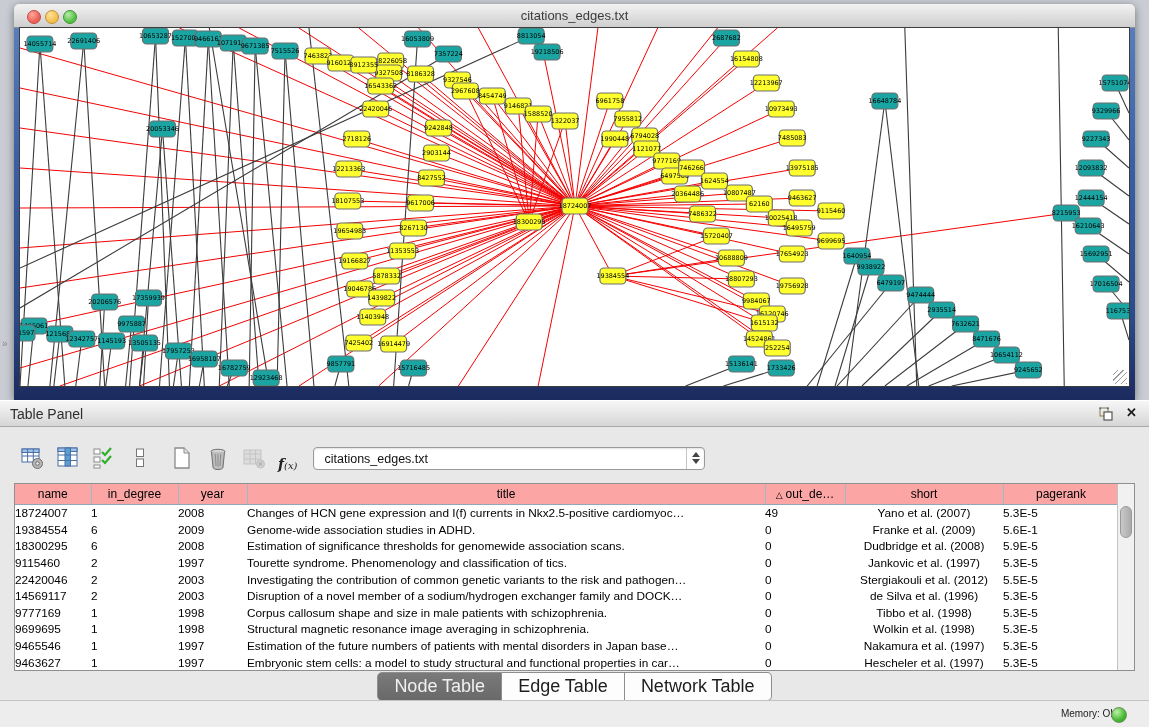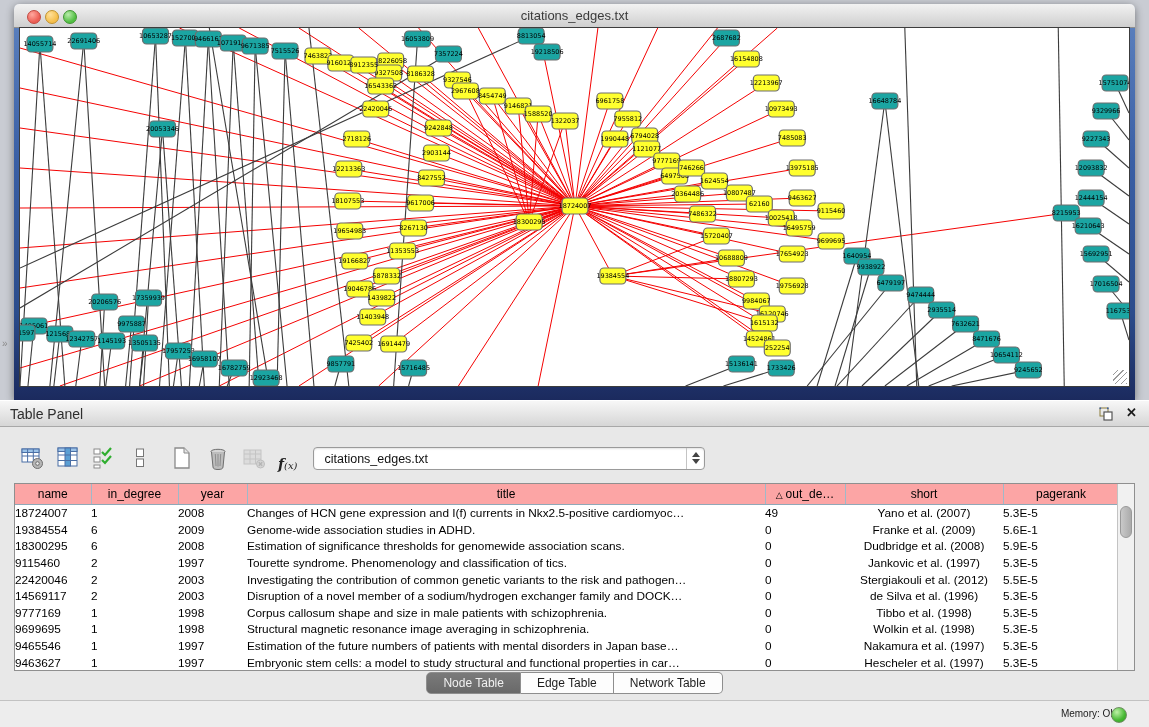--- a/index.html
+++ b/index.html
@@ -57,21 +57,21 @@
   #data-table td{height:16.6px;padding:0;overflow:hidden;white-space:nowrap;}
   td.c0{padding-left:4px;}  td.c1{padding-left:24px;} td.c2{padding-left:27px;}
   td.c3{padding-left:30px;} td.c4{padding-left:6px;margin-top:29px;}  td.c5{text-align:center;}
   td.c6{padding-left:6px;}
   #sort-glyph{font-size:9px;margin-right:3px;}
   #v-scroll{position:absolute;right:0;top:0;bottom:0;width:16px;background:#f1f1f1;border-left:1px solid #c3c3c3;}
   #v-thumb{position:absolute;left:2px;right:2px;top:22px;height:30px;border-radius:6px;
     background:linear-gradient(90deg,#c9c9c9,#ababab);border:1px solid #999;}
 
   #tabs{position:absolute;left:0;top:272px;width:100%;display:flex;justify-content:center;}
-  .seg{font-size:12px;padding:3px 16px;border:1px solid #8e8e8e;border-left:none;background:#fdfdfd;color:#1d1d1d;}
+  .seg{font-size:18px;padding:3px 16px;border:1px solid #8e8e8e;border-left:none;background:#fdfdfd;color:#1d1d1d;}
   .seg:first-child{border-left:1px solid #8e8e8e;border-radius:5px 0 0 5px;}
   .seg:last-child{border-radius:0 5px 5px 0;}
   .seg.active{background:linear-gradient(#7a7a7a,#696969);color:#f1f1f1;}
 
   #status-bar{position:absolute;left:0;top:300px;width:100%;height:27px;background:#ededed;
     border-top:1px solid #c2c2c2;box-sizing:border-box;}
   #memory-text{position:absolute;right:32px;top:7px;font-size:10px;color:#222;}
   #memory-led{position:absolute;right:22px;top:6px;width:14px;height:14px;border-radius:50%;
     background:radial-gradient(circle at 35% 30%,#bdf2a6,#46b833 60%,#2f9e22);border:1px solid #6f8f62;}
   #overflow-chevron{position:absolute;left:2px;top:338px;font-size:10px;color:#8a8a8a;}

